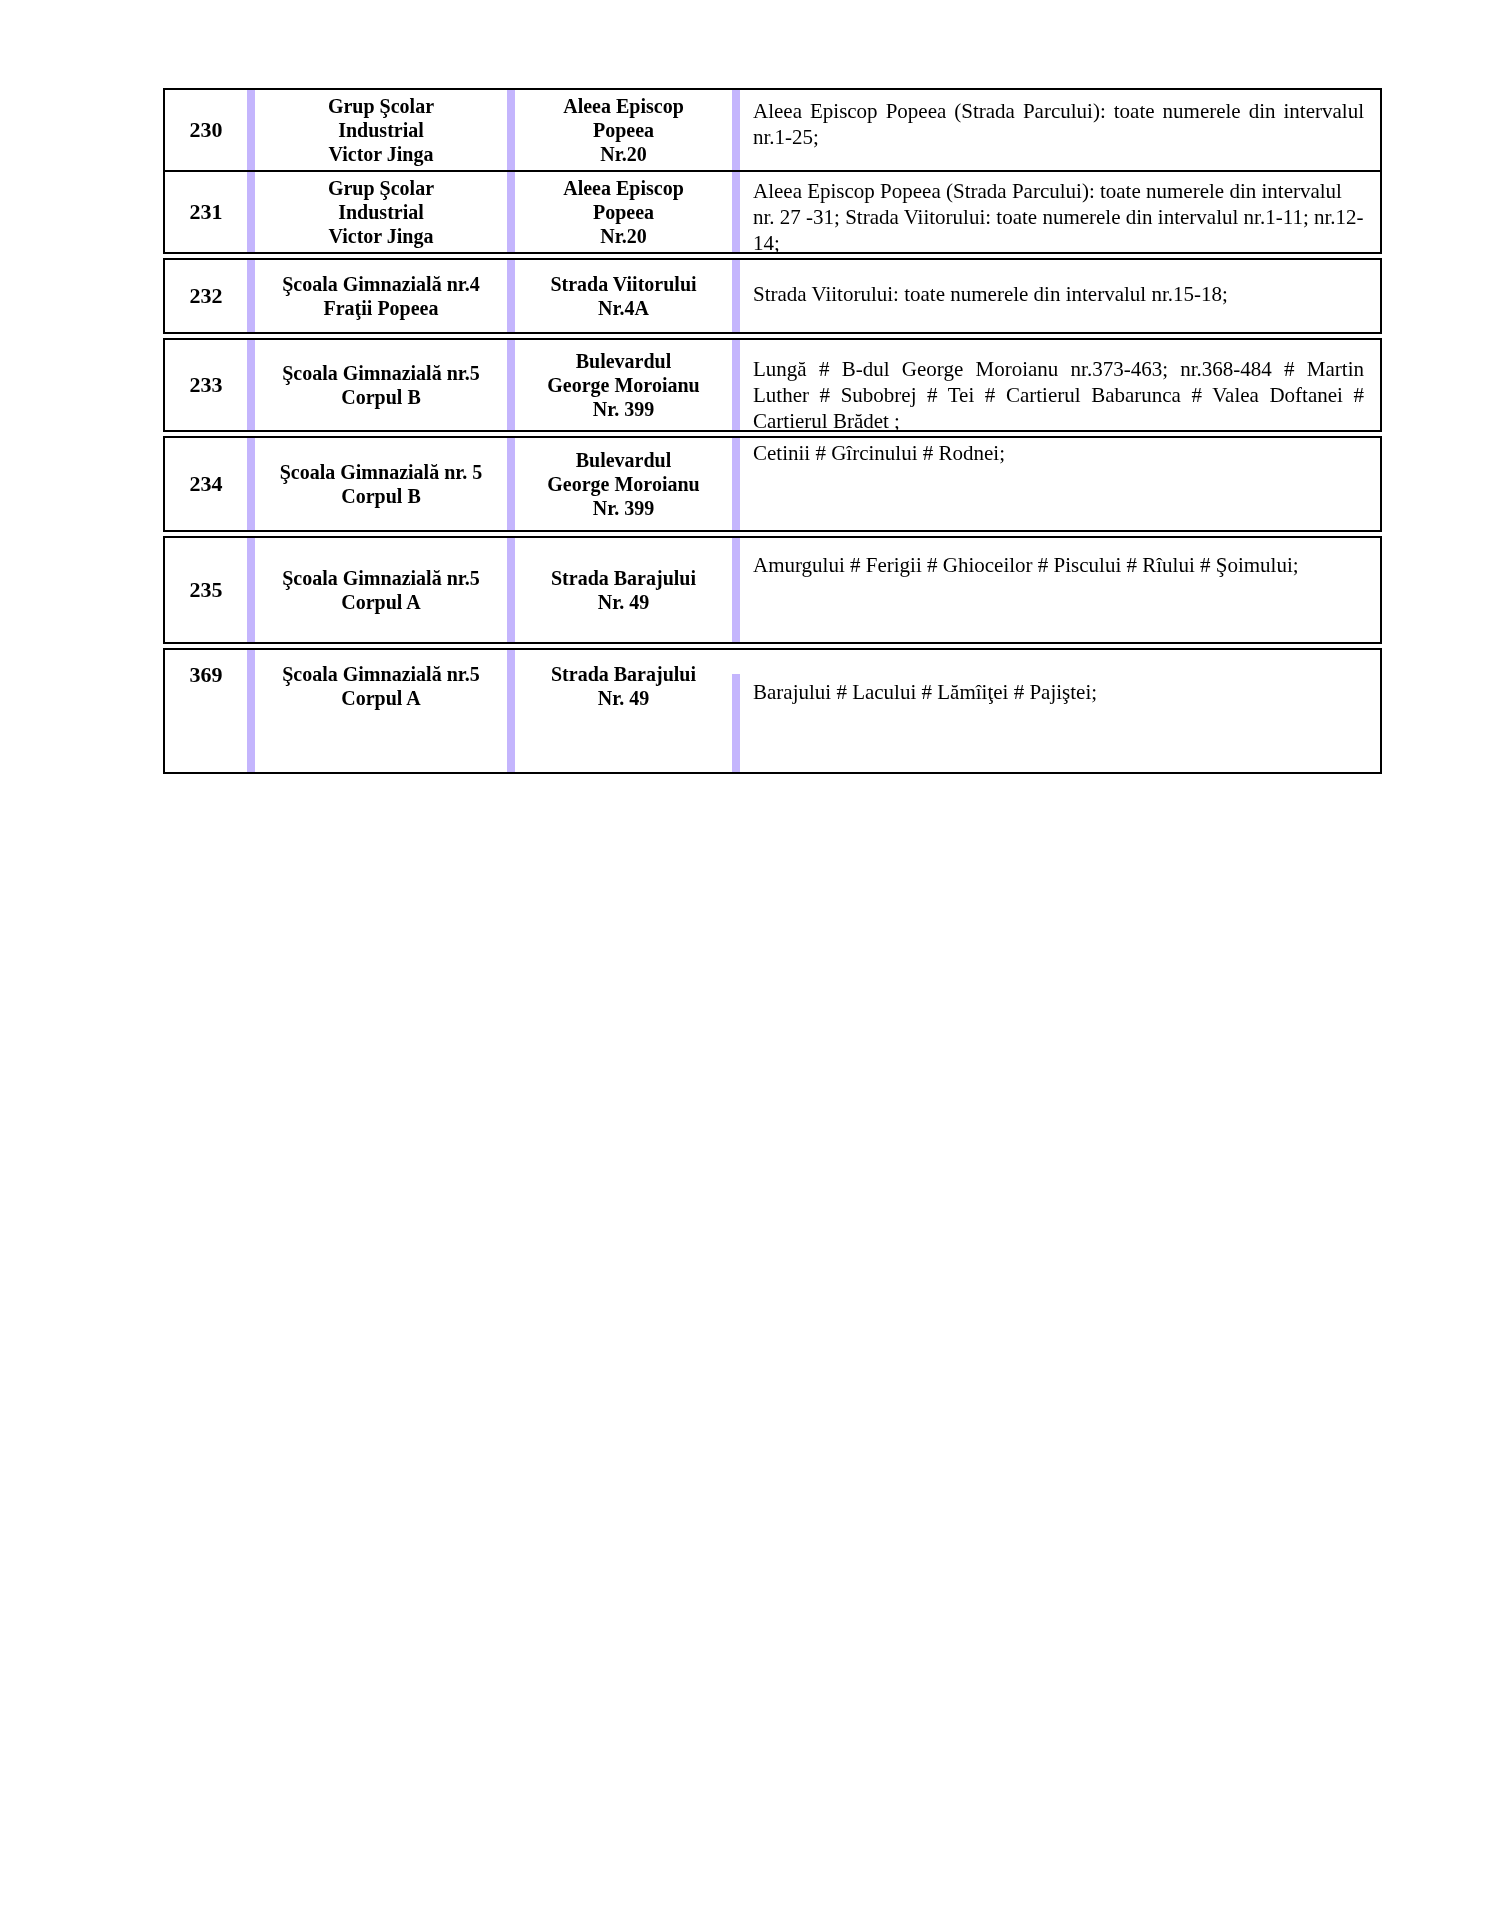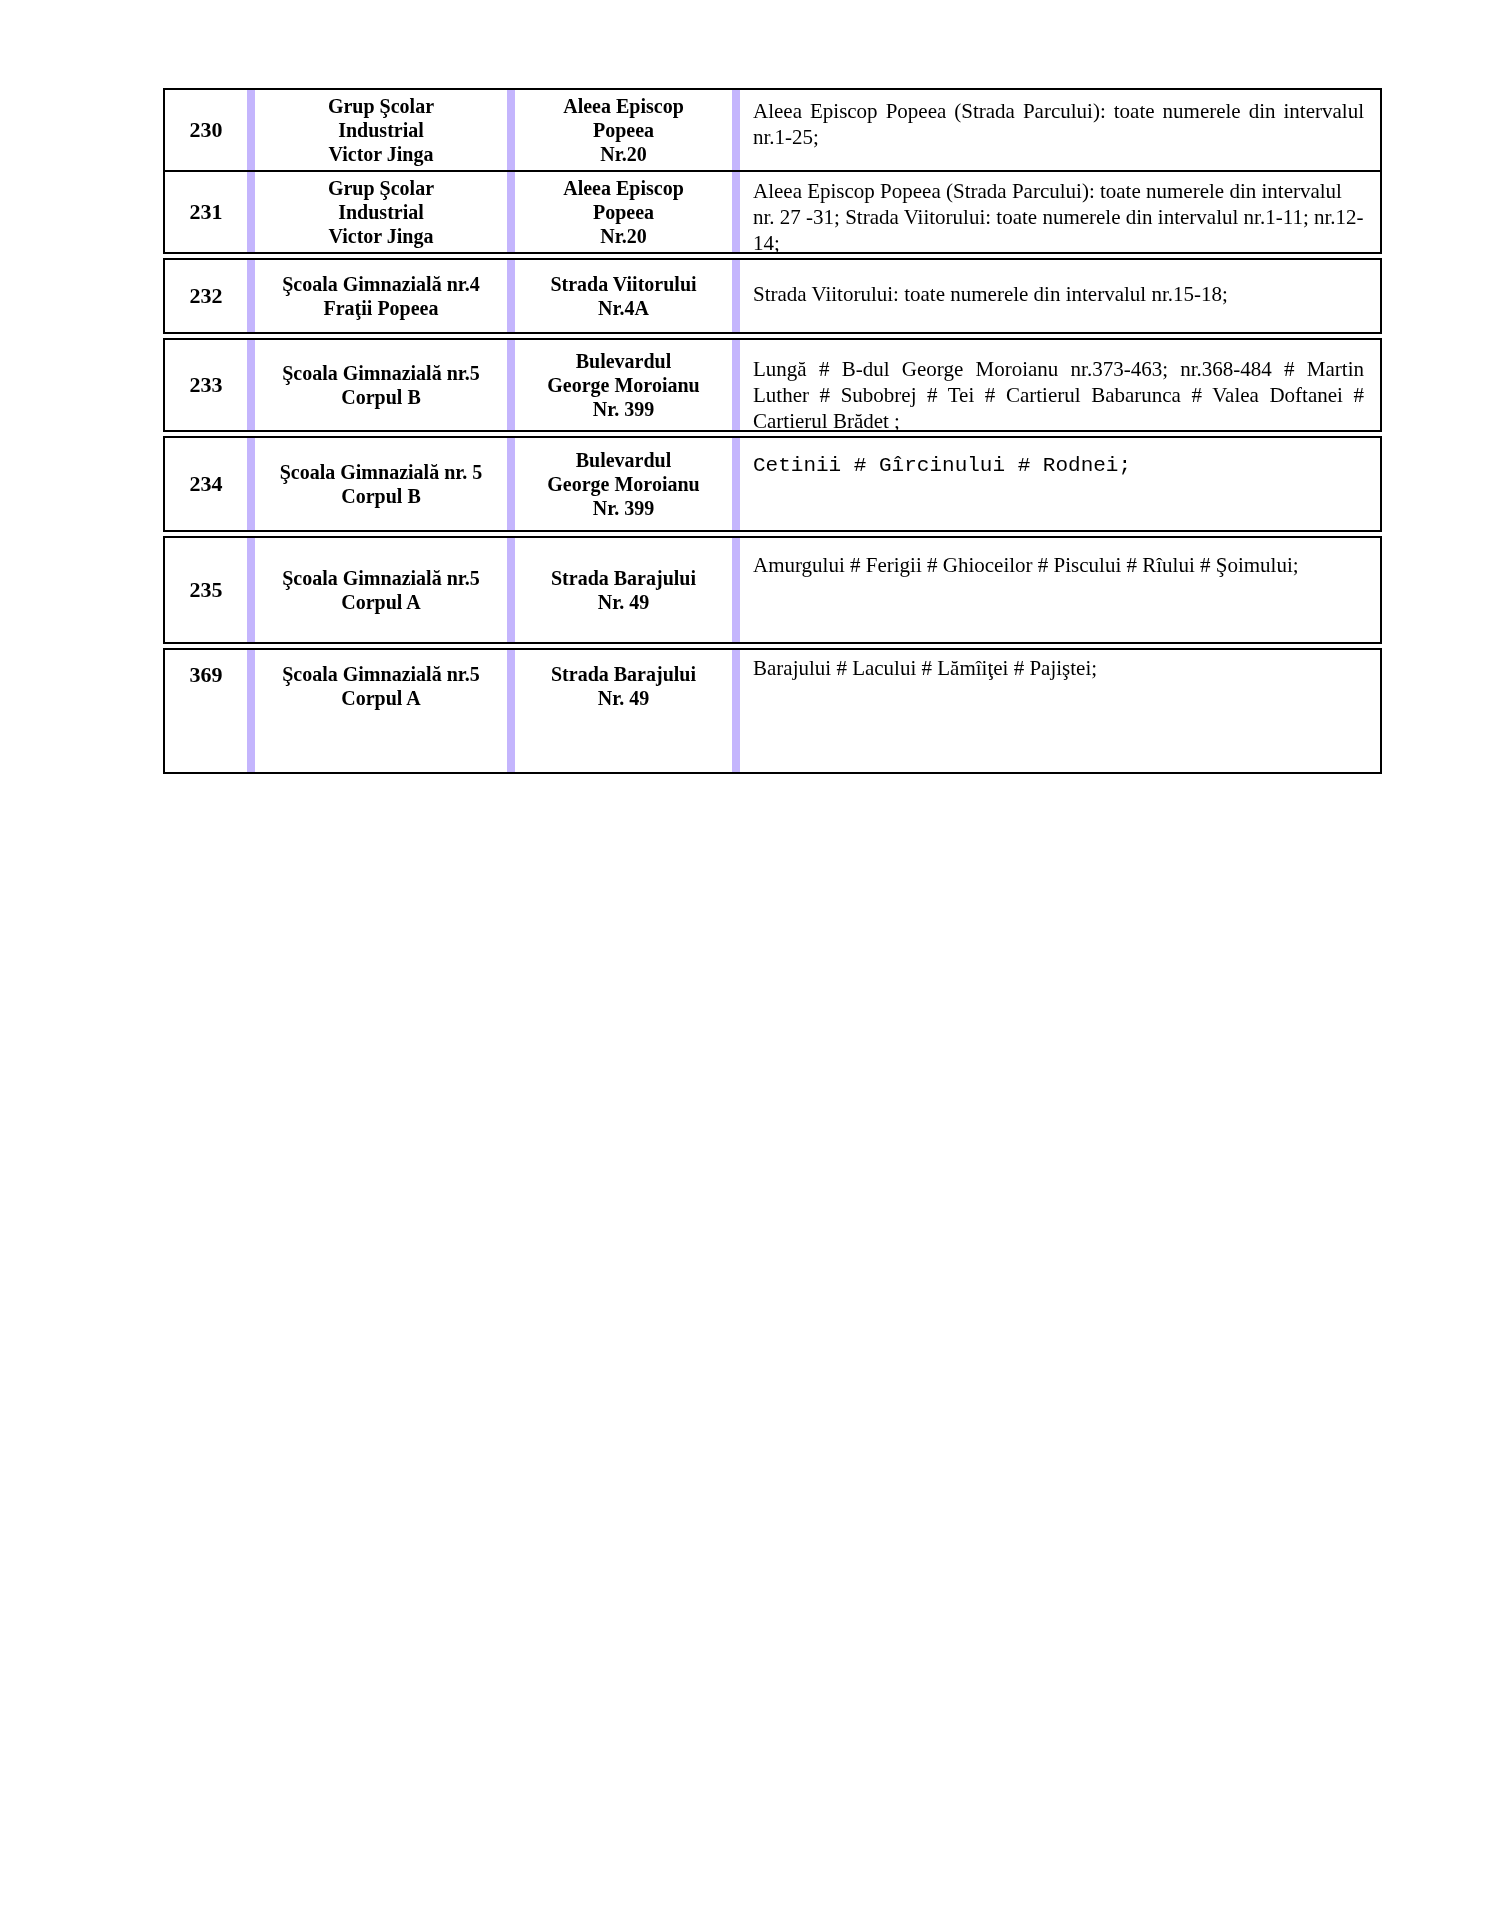--- a/index.html
+++ b/index.html
@@ -71,23 +71,23 @@
   .r233 { height: 94px; }
   .r234 { height: 96px; }
   .r235 { height: 108px; }
   .r236 { height: 126px; }
 
   
   .r230 .cell-streets { padding-top: 8px; }
   .r231 .cell-streets { padding-top: 6px; }
   .r232 .cell-streets { padding-top: 21px; }
   .r233 .cell-streets { padding-top: 16px; }
-  .r234 .cell-streets { padding-top: 15px; font-family: Liberation Mono, monospace; }
+  .r234 .cell-streets { padding-top: 2px; }
   .r235 .cell-streets { padding-top: 14px; }
-  .r236 .cell-streets { padding-top: 5px; }
+  .r236 .cell-streets { padding-top: 5px; margin-top: 24px; }
 
   
   .r230 .cell-streets, .r233 .cell-streets {
     text-align: justify;
     text-align-last: left;
   }
 
   
   .r236 .cell-number, .r236 .cell-school, .r236 .cell-address {
     justify-content: flex-start;

